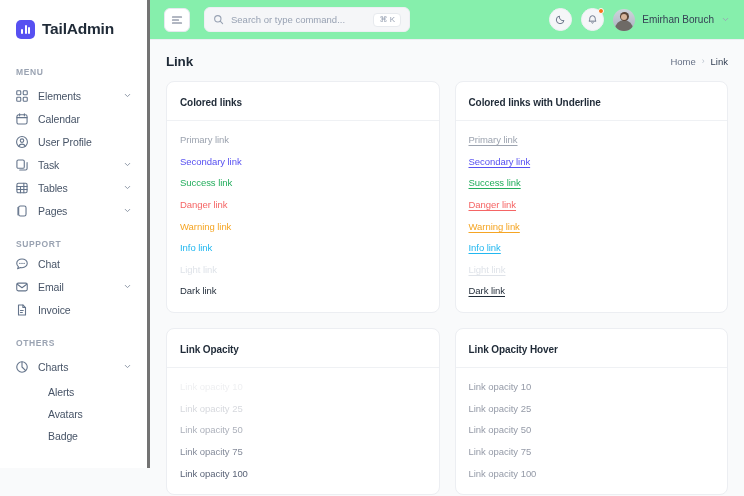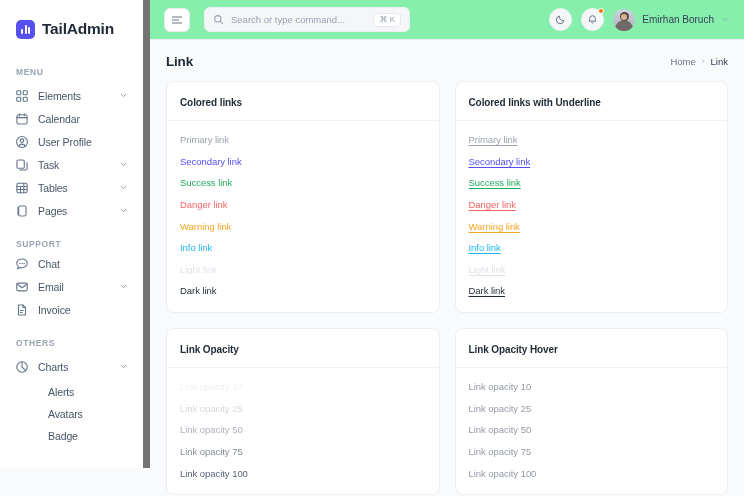--- a/index.html
+++ b/index.html
@@ -8,21 +8,21 @@
     font-family: "Liberation Sans", sans-serif;
     background: #f9fafb;
     overflow: hidden;
   }
   .app { display: flex; width: 744px; height: 496px; }
 
   
   .sidebar {
     width: 150px; height: 468px;
     background: #ffffff;
-    border-right: 7px solid #737373;
+    border-right: 3px solid #737373;
     overflow: hidden;
     flex: 0 0 150px;
     position: relative;
   }
   .brand {
     display: flex; align-items: center; gap: 7px;
     padding: 14px 0 0 16px;
     height: 44px;
   }
   .brand-mark {

